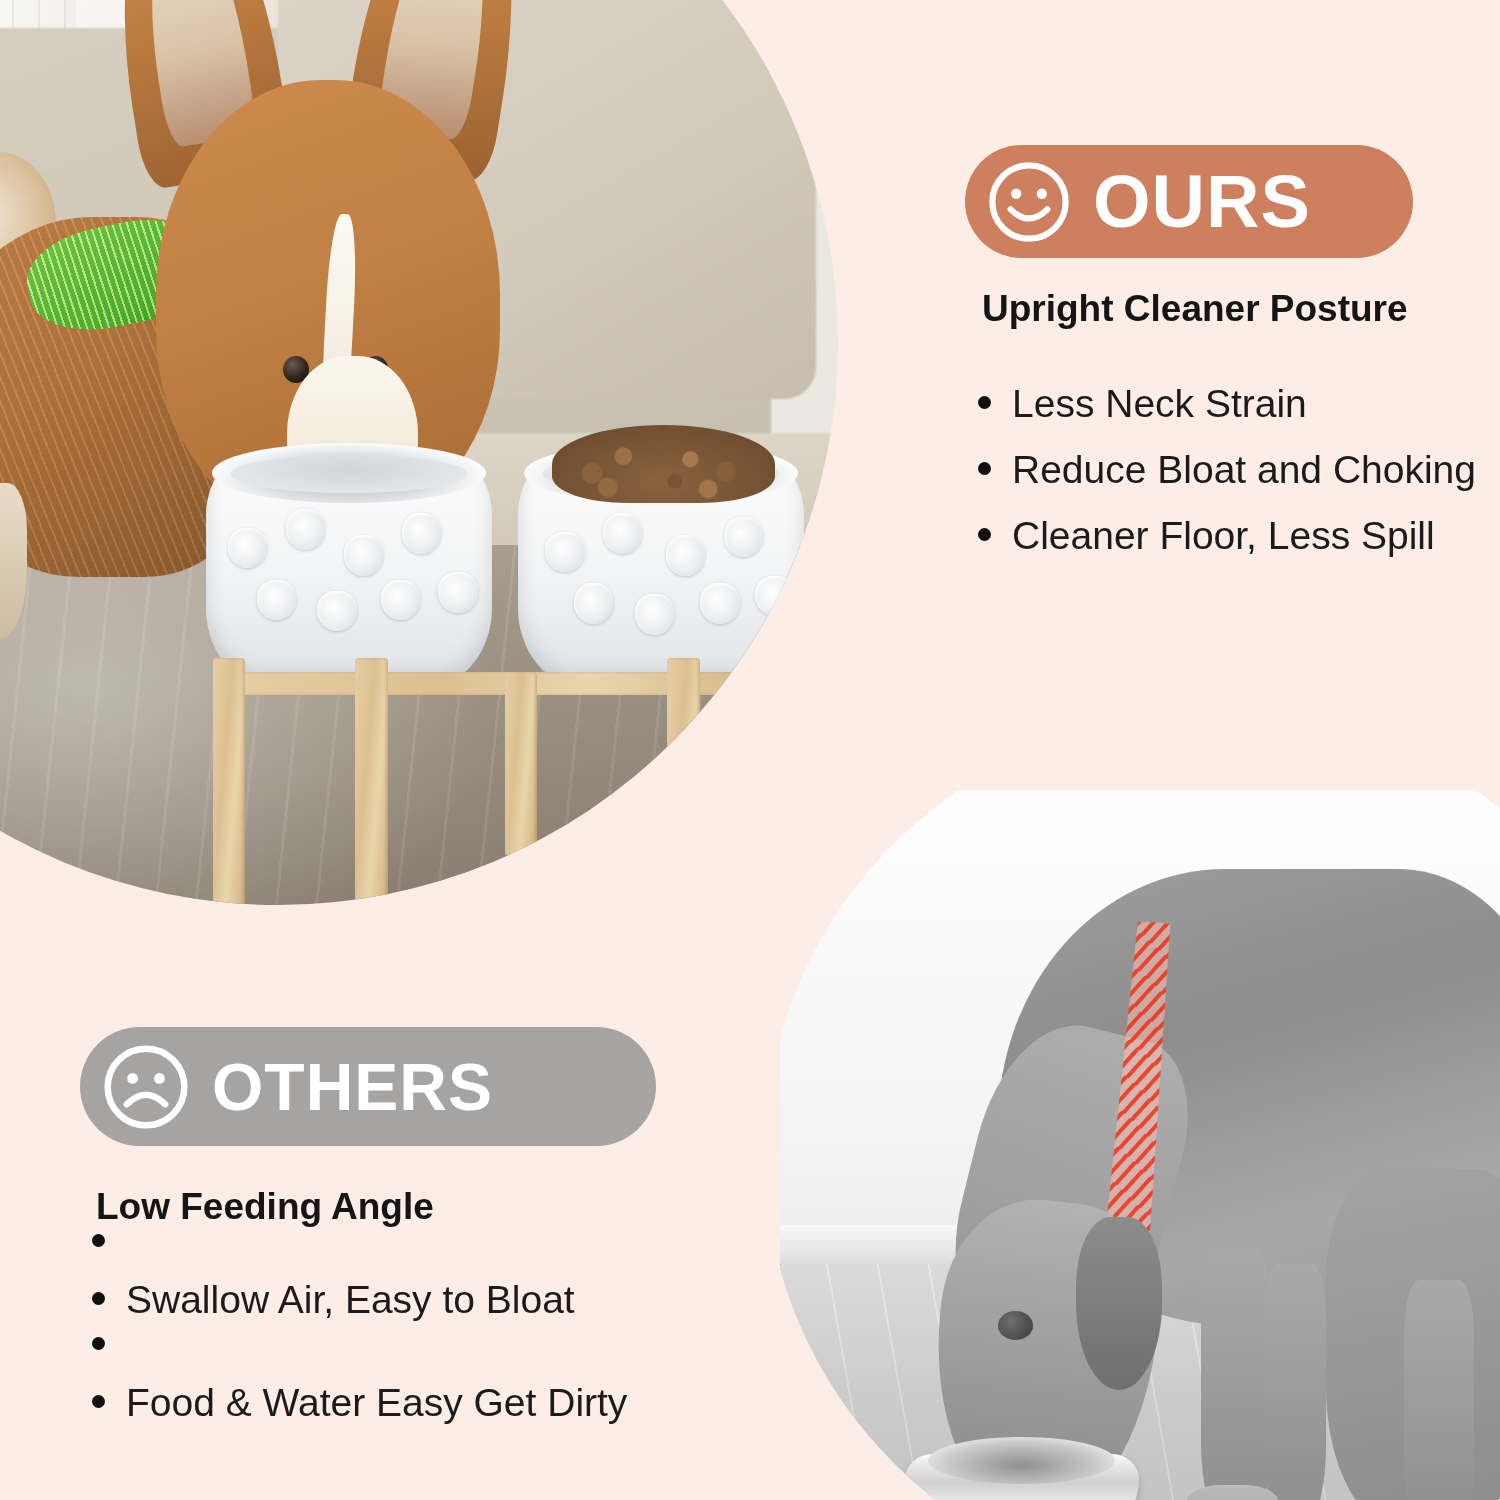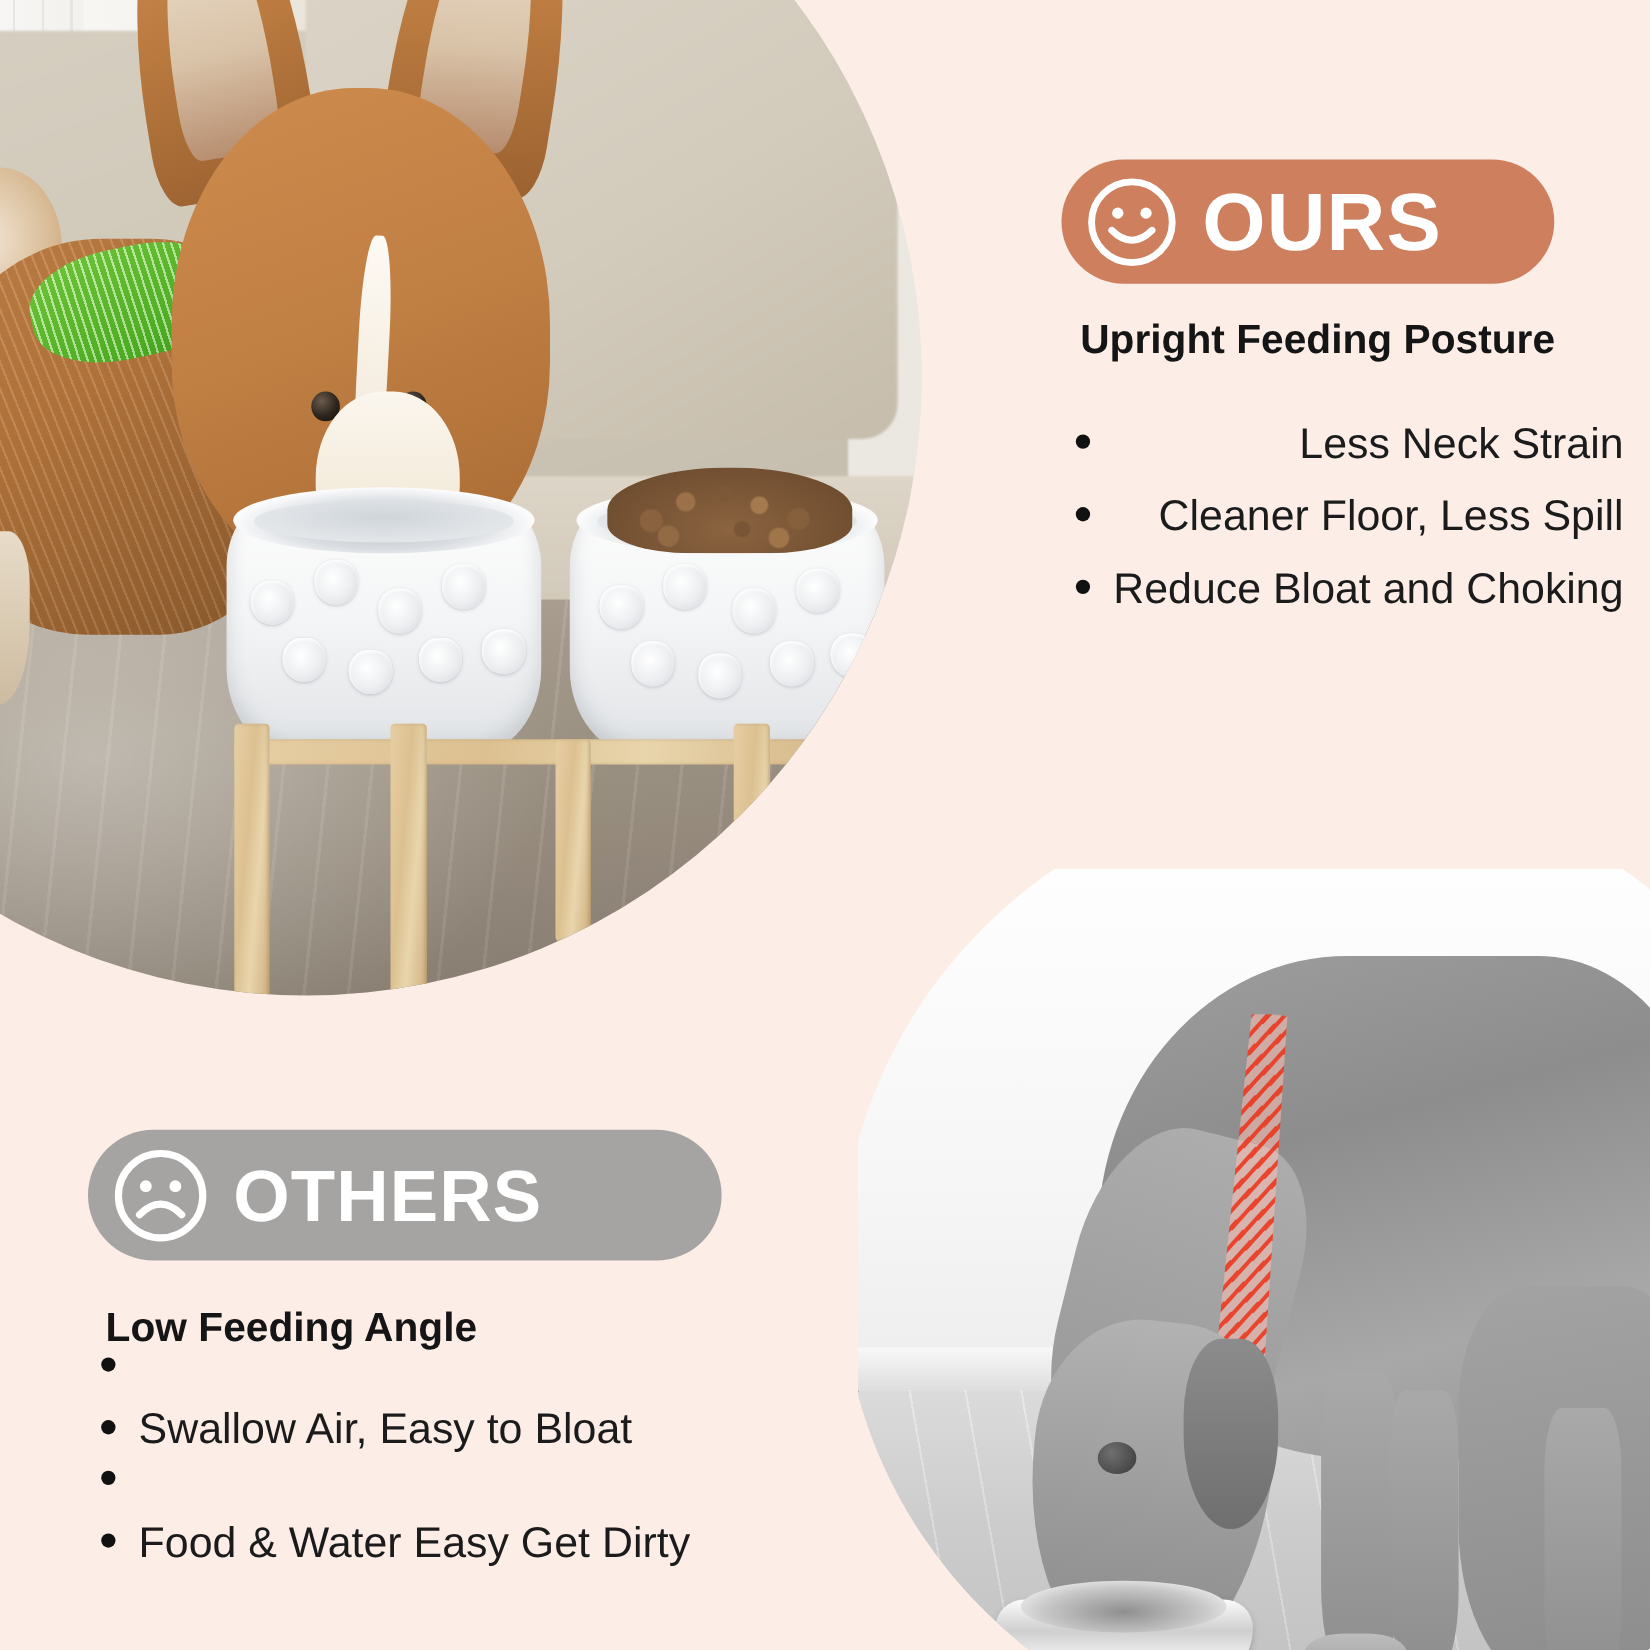--- a/index.html
+++ b/index.html
@@ -347,21 +347,21 @@
     font-size:39px; color:#1b1b1b;
     white-space:nowrap;
   }
   .bullets li .dot{
     flex:0 0 auto;
     width:13px; height:13px; border-radius:50%;
     background:#111; margin-right:21px;
     position:relative; top:-8px;
   }
   #ours-bullets{ left:978px; top:382px; }
-  #ours-bullets li{ margin-bottom:22px;justify-content:space-between; }
+  #ours-bullets li{ margin-bottom:22px; }
   #others-bullets{ left:92px; top:1242px; }
   #others-bullets li{ margin-bottom:23px; }
 </style>
 </head>
 <body>
 
 <div class="photo-ours">
   <div class="photo-ours-inner">
     <div class="room-wall"></div>
     <div class="room-curtain"></div>
@@ -454,34 +454,34 @@
 <div class="badge" id="ours-badge">
   <svg class="face" width="88" height="88" viewBox="0 0 48 48">
     <circle cx="24" cy="24" r="20" fill="none" stroke="#fff" stroke-width="3.4"></circle>
     <circle cx="17" cy="19.5" r="2.8" fill="#fff"></circle>
     <circle cx="31" cy="19.5" r="2.8" fill="#fff"></circle>
     <path d="M14 28 Q24 38 34 28" fill="none" stroke="#fff" stroke-width="3.4" stroke-linecap="round"></path>
   </svg>
   <span class="badge-label">OURS</span>
 </div>
 
-<div class="subtitle" id="ours-subtitle">Upright Feeding Posture</div>
+<div class="subtitle" id="ours-subtitle">Upright Cleaner Posture</div>
 
 <ul class="bullets" id="ours-bullets">
   <li>
       <span class="dot"></span>
       <span>Less Neck Strain</span>
     </li>
   <li>
       <span class="dot"></span>
+      <span>Reduce Bloat and Choking</span>
+    </li>
+  <li>
+      <span class="dot"></span>
       <span>Cleaner Floor, Less Spill</span>
-    </li>
-  <li>
-      <span class="dot"></span>
-      <span>Reduce Bloat and Choking</span>
     </li>
 </ul>
 
 <div class="badge" id="others-badge">
   <svg class="face" width="92" height="92" viewBox="0 0 48 48">
     <circle cx="24" cy="24" r="20" fill="none" stroke="#fff" stroke-width="3.4"></circle>
     <circle cx="17" cy="19.5" r="2.8" fill="#fff"></circle>
     <circle cx="31" cy="19.5" r="2.8" fill="#fff"></circle>
     <path d="M14 33 Q24 23 34 33" fill="none" stroke="#fff" stroke-width="3.4" stroke-linecap="round"></path>
   </svg>

